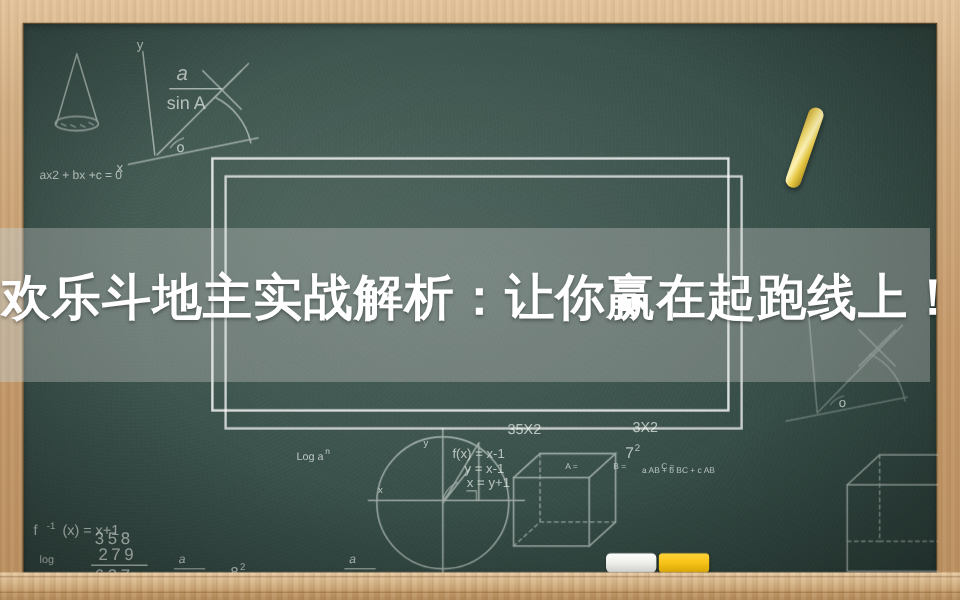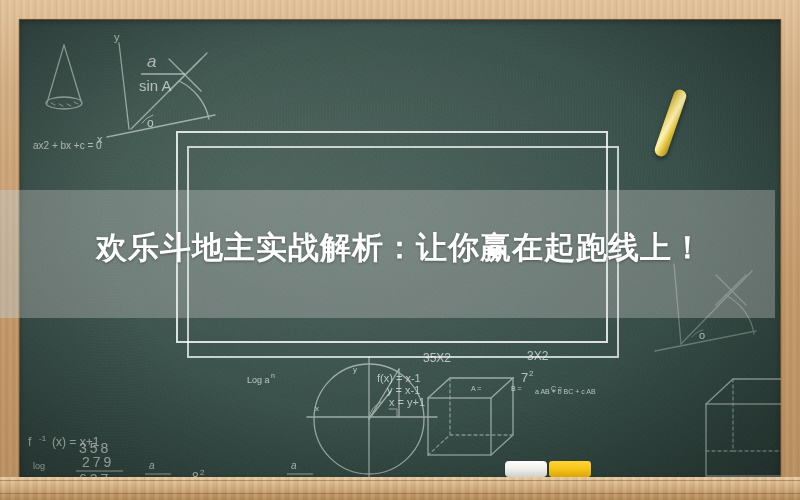--- a/index.html
+++ b/index.html
@@ -67,21 +67,21 @@
   .rect-inner{
     position:absolute;left:187px;top:146px;width:428px;height:208px;
     border:2px solid rgba(255,255,255,.72);
   }
 
   
   .title{
     position:absolute;left:0;top:228px;width:800px;
     text-align:center;
     color:#FFFFFF;
-    font-size:31px;font-weight:700;letter-spacing:1px;
+    font-size:41px;font-weight:700;letter-spacing:1px;
     line-height:40px;
     text-shadow:0 1px 3px rgba(0,0,0,.35);
     white-space:nowrap;
   }
 
   
   .chalk-stick{
     position:absolute;left:663px;top:88px;width:13px;height:70px;
     border-radius:7px;
     background:linear-gradient(100deg,#C9A62E 0%,#F3DE79 30%,#FDF3B6 48%,#E7C945 70%,#A98A1E 100%);

